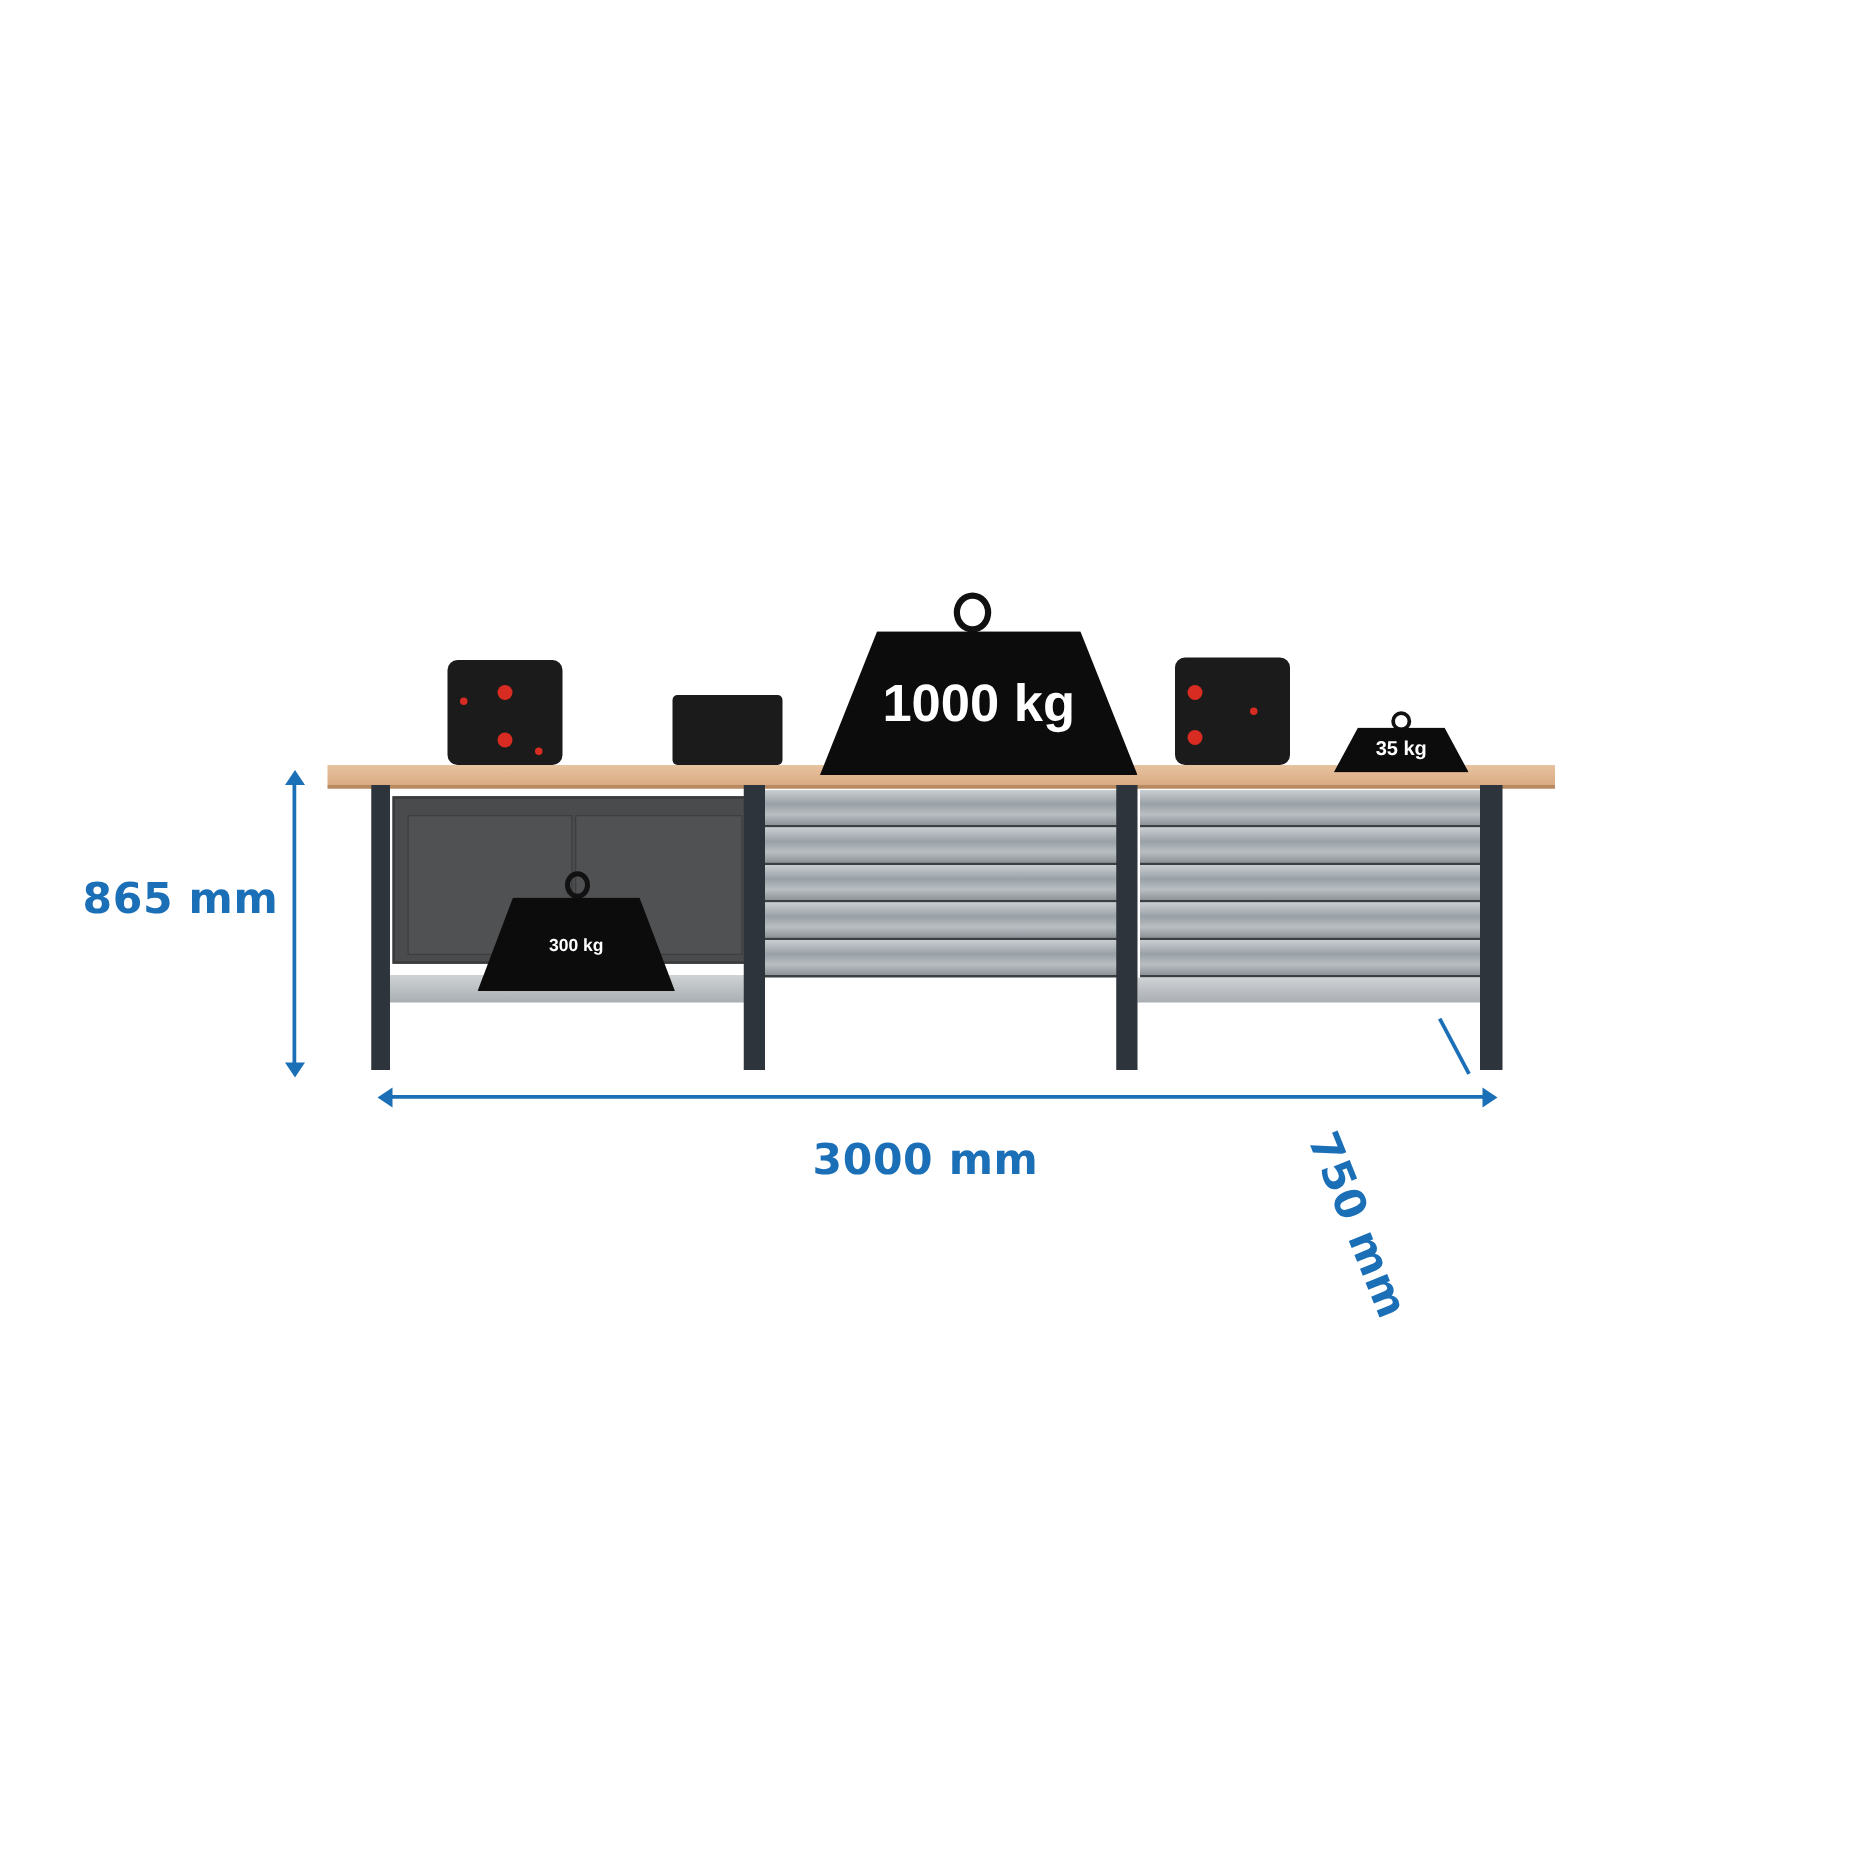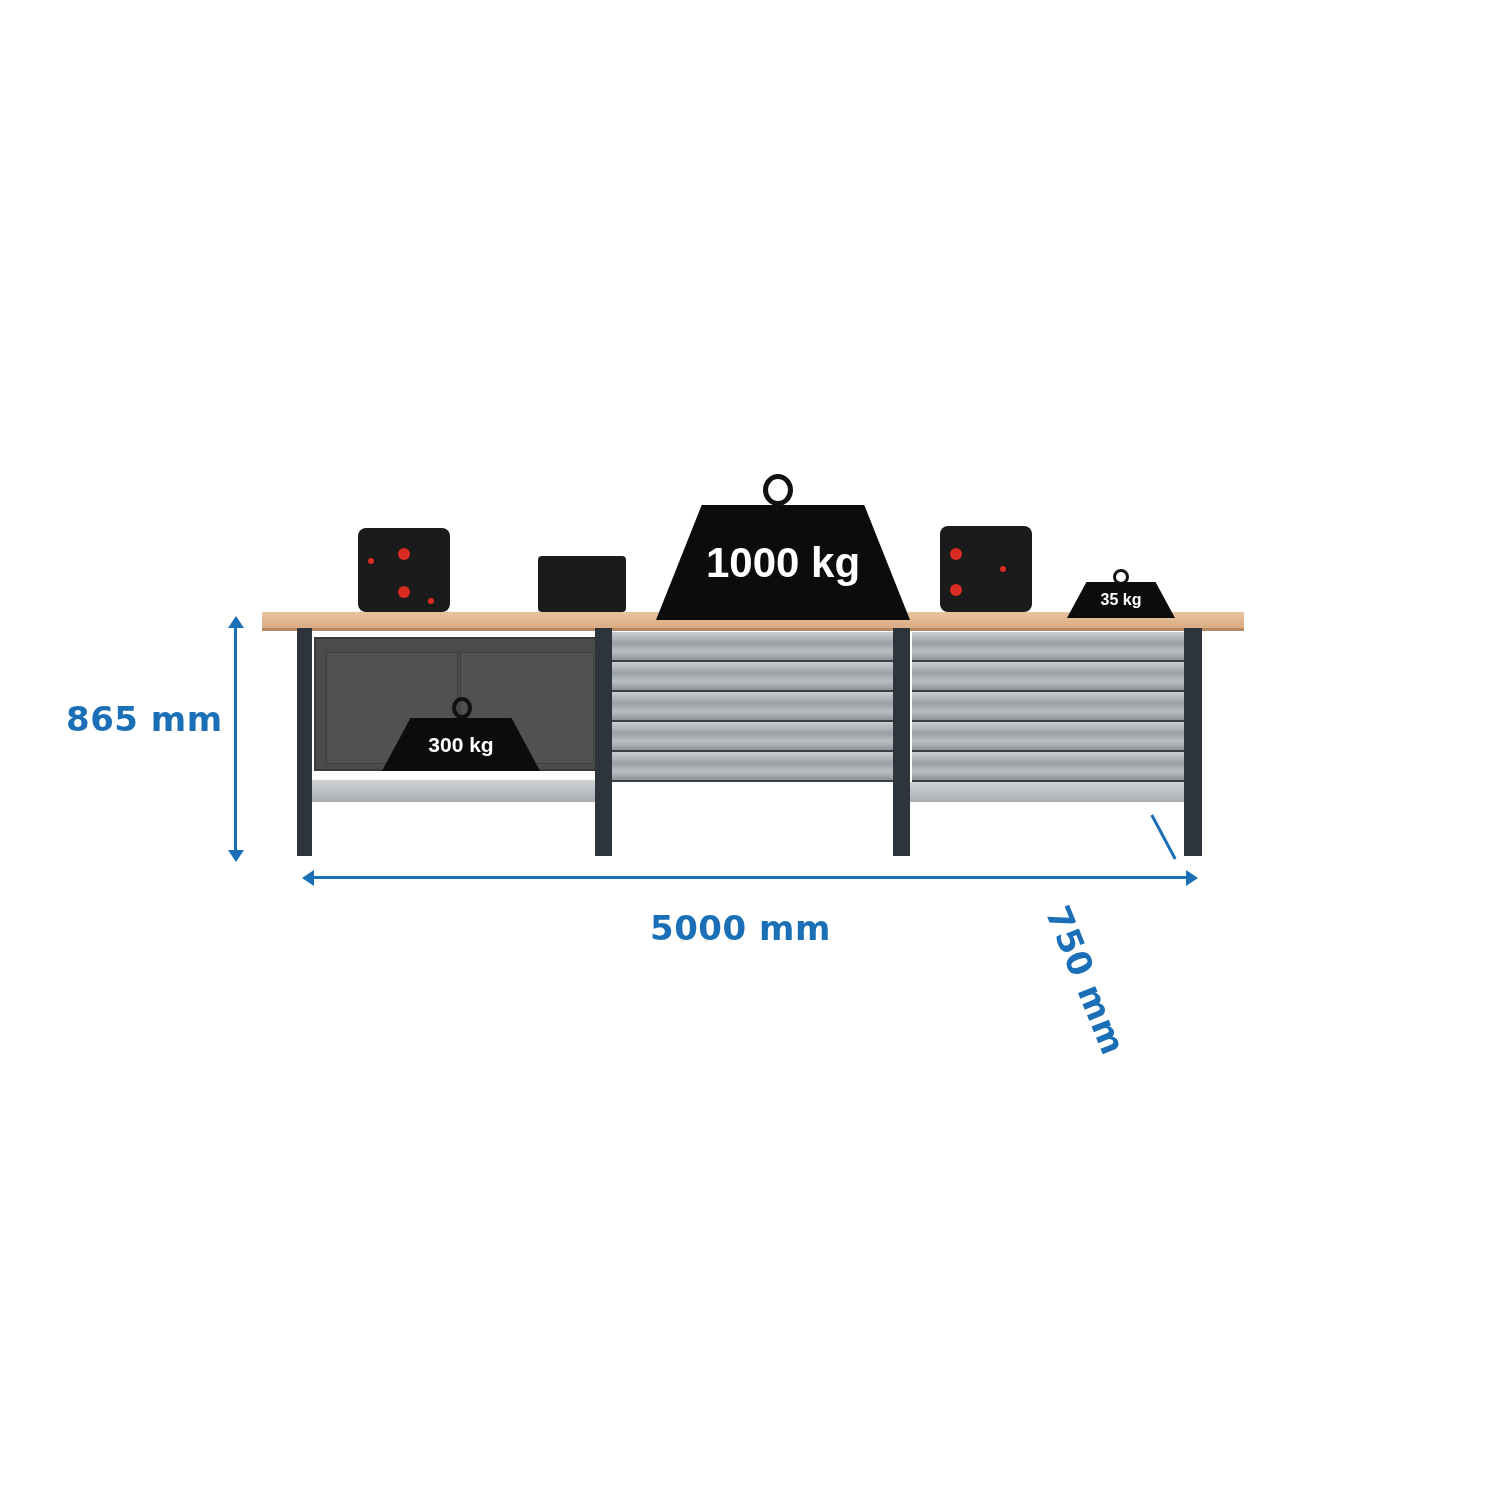--- a/index.html
+++ b/index.html
@@ -21,21 +21,21 @@
 <body>
 
 <div class="abs" style="left:234px;top:620px;width:3px;height:238px;background:#1b6fb6;"></div>
 <div class="abs" style="left:228px;top:616px;width:0;height:0;border-left:8px solid transparent;border-right:8px solid transparent;border-bottom:12px solid #1b6fb6;"></div>
 <div class="abs" style="left:228px;top:850px;width:0;height:0;border-left:8px solid transparent;border-right:8px solid transparent;border-top:12px solid #1b6fb6;"></div>
 <div class="abs dim" style="left:50px;top:699px;margin-left:16px;">865 mm</div>
 
 <div class="abs" style="left:310px;top:876px;width:880px;height:3px;background:#1b6fb6;"></div>
 <div class="abs" style="left:302px;top:870px;width:0;height:0;border-top:8px solid transparent;border-bottom:8px solid transparent;border-right:12px solid #1b6fb6;"></div>
 <div class="abs" style="left:1186px;top:870px;width:0;height:0;border-top:8px solid transparent;border-bottom:8px solid transparent;border-left:12px solid #1b6fb6;"></div>
-<div class="abs dim" style="left:650px;top:908px;">5000 mm</div>
+<div class="abs dim" style="left:650px;top:908px;">3000 mm</div>
 
 <div class="abs" style="left:1162px;top:812px;width:3px;height:50px;background:#1b6fb6;transform:rotate(-28deg);transform-origin:center;"></div>
 <div class="abs dim" style="left:1075px;top:900px;transform:rotate(68deg);transform-origin:left top;white-space:nowrap;">750 mm</div>
 
 <div>
   <div class="abs top" style="left:262px;top:612px;width:982px;height:16px;"></div>
 
   <div class="abs cab" style="left:314px;top:637px;width:282px;height:130px;"></div>
   <div class="abs door" style="left:326px;top:652px;width:130px;height:110px;"></div>
   <div class="abs door" style="left:460px;top:652px;width:132px;height:110px;"></div>
@@ -76,20 +76,20 @@
   <span class="r" style="left:10px;top:58px;width:12px;height:12px;"></span>
   <span class="r" style="left:60px;top:40px;width:6px;height:6px;"></span>
 </div>
 
 <div class="ring" style="left:763px;top:474px;width:20px;height:22px;"></div>
 <div class="weight" style="left:656px;top:505px;width:254px;height:115px;clip-path:polygon(18% 0,82% 0,100% 100%,0 100%);font-size:42px;">
   <span>1000 kg</span>
 </div>
 
 <div class="ring" style="left:452px;top:697px;width:12px;height:14px;border-width:4px;"></div>
-<div class="weight" style="left:382px;top:718px;width:158px;height:53px;clip-path:polygon(18% 0,82% 0,100% 100%,0 100%);font-size:21px;">
+<div class="weight" style="left:382px;top:718px;width:158px;height:75px;clip-path:polygon(18% 0,82% 0,100% 100%,0 100%);font-size:14px;">
   <span>300 kg</span>
 </div>
 
 <div class="ring" style="left:1113px;top:569px;width:10px;height:10px;border-width:3px;"></div>
 <div class="weight" style="left:1067px;top:582px;width:108px;height:36px;clip-path:polygon(18% 0,82% 0,100% 100%,0 100%);font-size:16px;">
   <span>35 kg</span>
 </div>
 
 </body></html>

